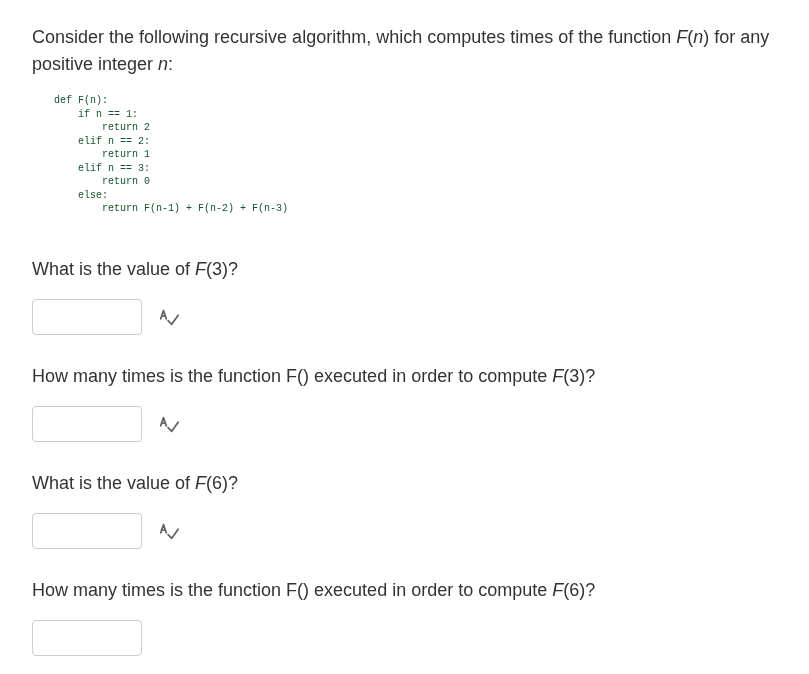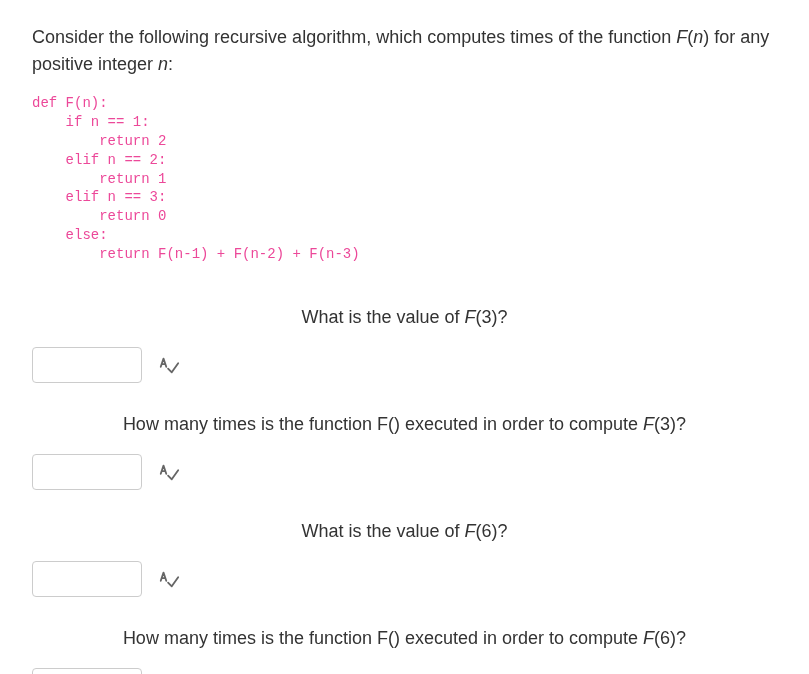--- a/index.html
+++ b/index.html
@@ -12,30 +12,30 @@
       max-width: 809px;
     }
     .intro {
       margin-bottom: 16px;
     }
     .intro .italic {
       font-style: italic;
     }
     .code-block {
       font-family: "Courier New", Courier, monospace;
-      font-size: 14px;
+      font-size: 10px;
       line-height: 1.35;
       white-space: pre;
-      color: #ec4899;
+      color: #14532d;
       margin-bottom: 40px;
+      margin-left: 22px;
     }
     .question {
       margin-top: 24px;
       margin-bottom: 16px;
-      text-align: center;
     }
     .question .italic {
       font-style: italic;
     }
     .answer-row {
       display: flex;
       align-items: center;
       gap: 16px;
       margin-bottom: 28px;
     }

